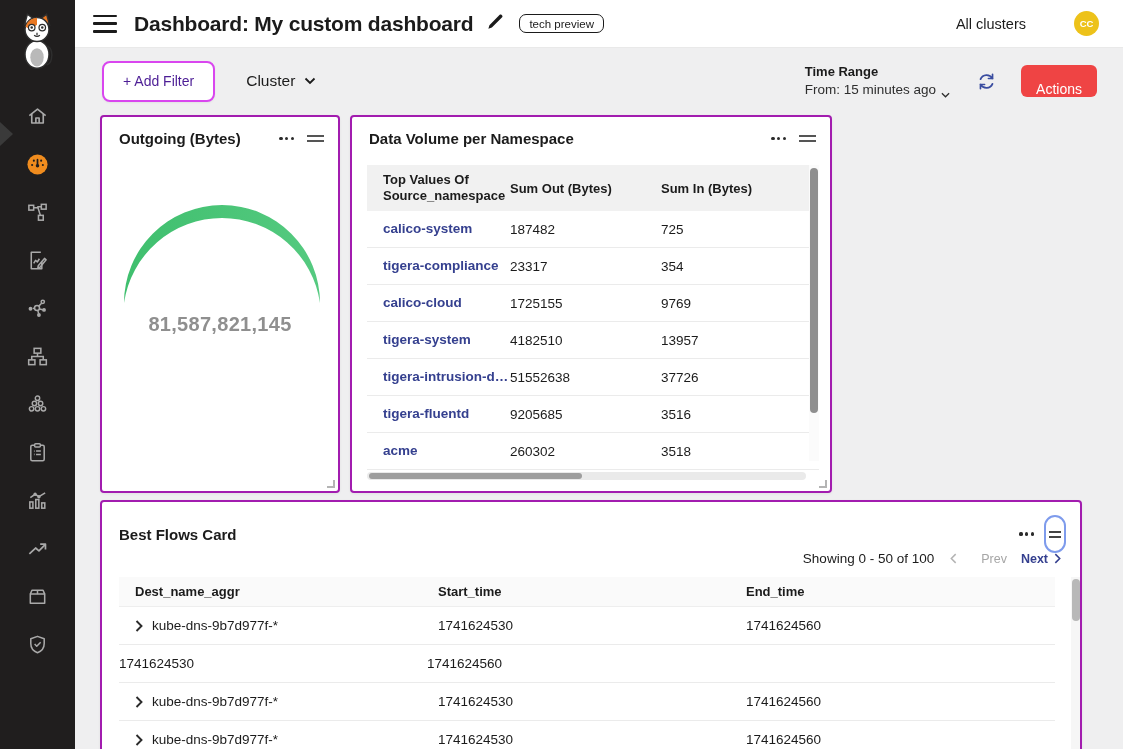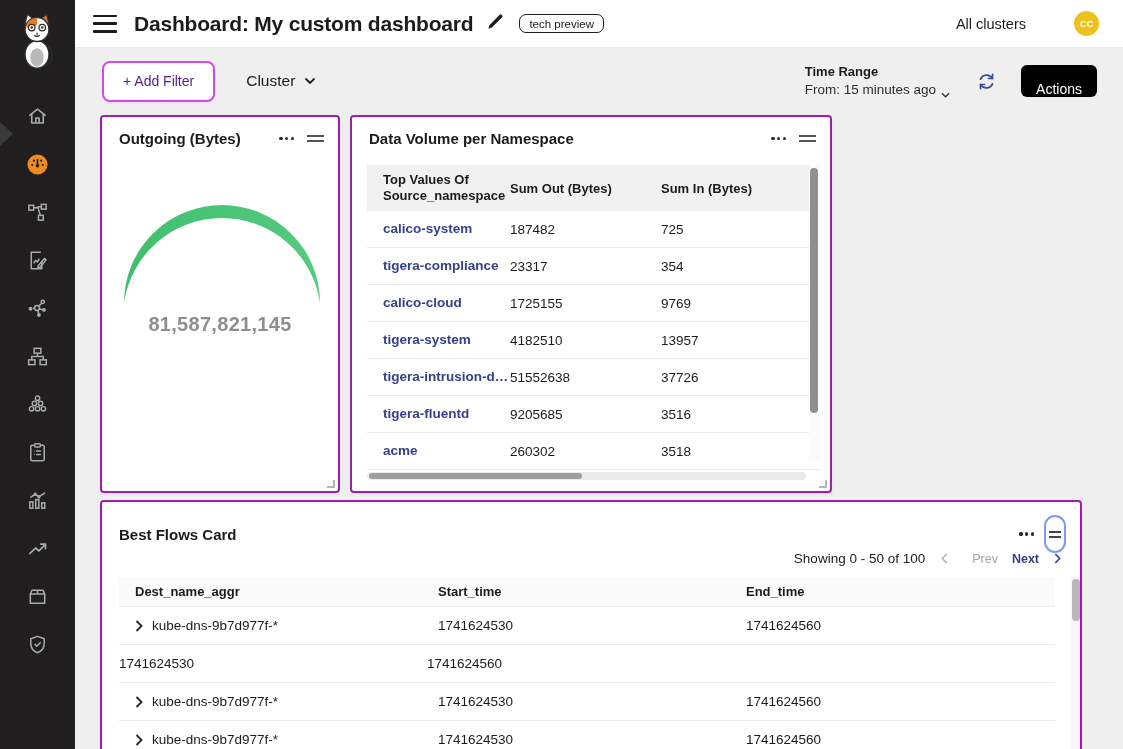--- a/index.html
+++ b/index.html
@@ -33,21 +33,21 @@
     display:flex; align-items:center; padding:0 26px 0 27px; }
   .add-filter { background:#fff; border:2px solid #d946ef; border-radius:8px; height:41px; padding:0 19px;
     font-size:14px; color:#4c1d95; font-weight:500; display:flex; align-items:center;
     box-shadow:0 1px 2px rgba(0,0,0,.05); cursor:pointer; font-family:inherit; }
   .cluster-dd { margin-left:31px; display:flex; align-items:center; gap:9px; font-size:15.5px; cursor:pointer; }
   .fb-right { margin-left:auto; display:flex; align-items:center; }
   .time-range { line-height:1.3; }
   .tr-label { font-size:13px; font-weight:700; }
   .tr-value { font-size:13.5px; color:#2e2e2e; display:flex; align-items:flex-end; gap:5px; cursor:pointer; }
   .refresh-btn { margin:0 24px 0 26px; cursor:pointer; display:flex; }
-  .actions-btn { background:#000000; color:#fff; border:none; border-radius:6px; height:31px; padding:16px 15px;
+  .actions-btn { background:#ef4444; color:#fff; border:none; border-radius:6px; height:31px; padding:16px 15px;
     font-size:14px; font-family:inherit; cursor:pointer; }
   
   .card { position:absolute; background:#fff; border:2px solid #a21caf; border-radius:4px;
     box-shadow:0 1px 3px rgba(0,0,0,.06); }
   .card-head { position:absolute; top:13px; left:17px; right:14px; display:flex; align-items:center; }
   .card-title { font-size:15px; font-weight:700; }
   .head-icons { margin-left:auto; display:flex; align-items:center; gap:13px; }
   .dots { display:flex; gap:2.5px; cursor:pointer; padding:4px 0; }
   .dots i { width:3.2px; height:3.2px; border-radius:50%; background:#2b2b2b; }
   .drag-handle { display:flex; flex-direction:column; gap:3.5px; cursor:grab; padding:3px 0; }
@@ -73,21 +73,21 @@
   .ns-name { color:#35408F; font-weight:700; cursor:pointer; white-space:nowrap; overflow:hidden; }
   .ns-vscroll { position:absolute; right:0; top:0; width:10px; height:296px; background:#fbfbfb; }
   .ns-vthumb { position:absolute; left:1px; top:3px; width:8px; height:245px; background:#8f8f8f; border-radius:4px; }
   .ns-hscroll { position:absolute; left:0; bottom:2px; right:13px; height:8px; background:#eaeaea; border-radius:4px; }
   .ns-hthumb { position:absolute; left:2px; top:1px; width:213px; height:6px; background:#9e9e9e; border-radius:3px; }
   
   #card-bestflows { left:100px; top:500px; width:982px; height:270px; }
   .bf-pagination { position:absolute; top:49px; right:19px; display:flex; align-items:center; font-size:13.5px; }
   .bf-showing { font-weight:500; }
   .bf-prev { margin-left:16px; color:#a6a6a6; display:flex; align-items:center; gap:24px; font-size:12.5px; cursor:default;text-align:right; }
-  .bf-next { margin-left:14px; color:#35408F; font-weight:700; display:flex; align-items:center; gap:15px; font-size:12.5px; cursor:pointer; }
+  .bf-next { margin-left:14px; color:#35408F; font-weight:700; display:flex; align-items:center; gap:6px; font-size:12.5px; cursor:pointer; }
   .bf-table { position:absolute; left:17px; top:75px; width:936px; }
   .bf-header { background:#FAFAFA; height:30px; display:flex; align-items:center; font-size:13px; font-weight:700;
     border-bottom:1px solid #eee; }
   .bf-c1 { width:319px; padding-left:16px; display:flex; align-items:center; gap:9px; }
   .bf-c2 { width:308px; }
   .bf-c3 { flex:1; }
   .bf-row { height:38px; display:flex; align-items:center; font-size:13.5px; border-bottom:1px solid #ebebeb; }
   .bf-expand { display:flex; cursor:pointer; }
   .bf-vscroll { position:absolute; right:0; top:75px; width:9px; height:195px; background:#f6f6f6; }
   .bf-vthumb { position:absolute; left:0.5px; top:2px; width:8px; height:42px; background:#b8b8b8; border-radius:4px; }

